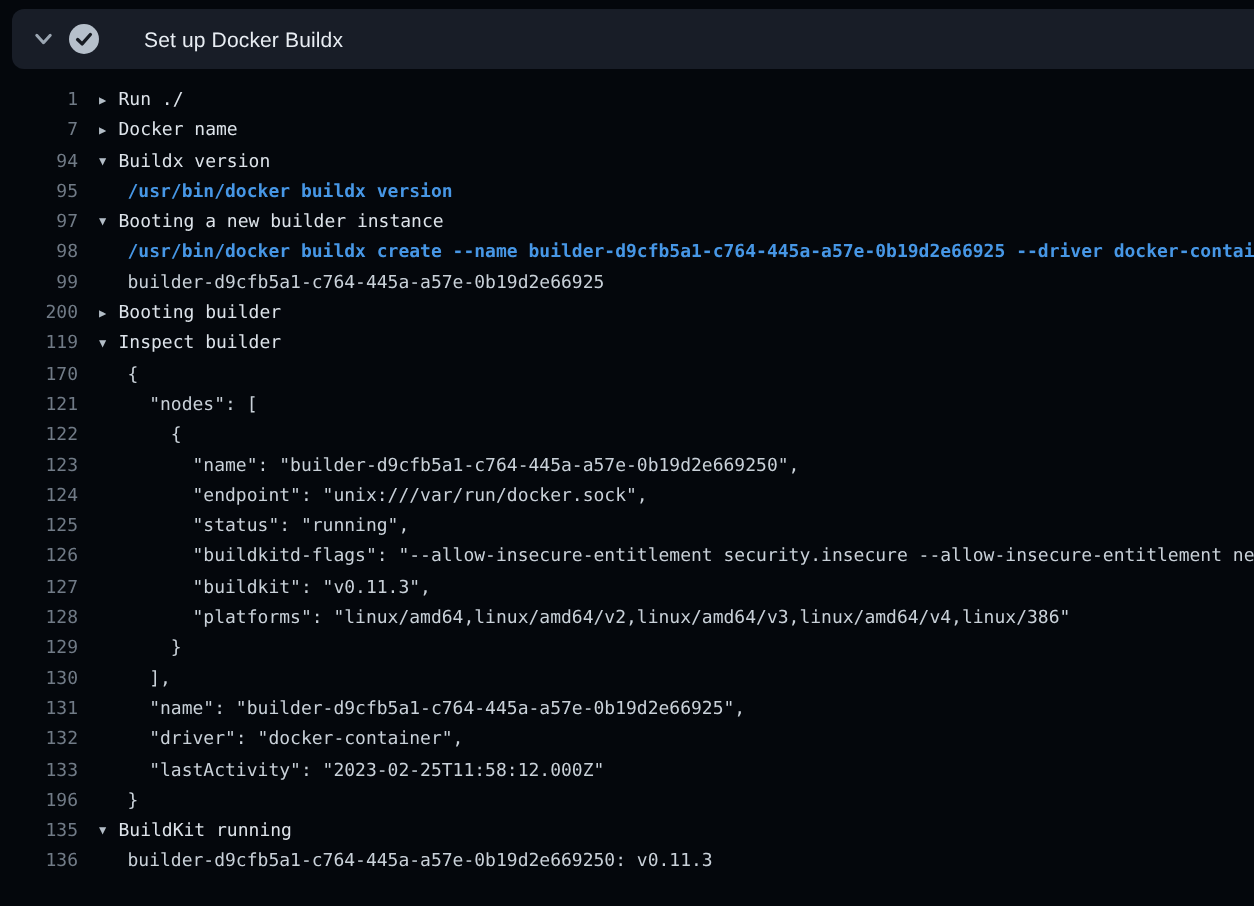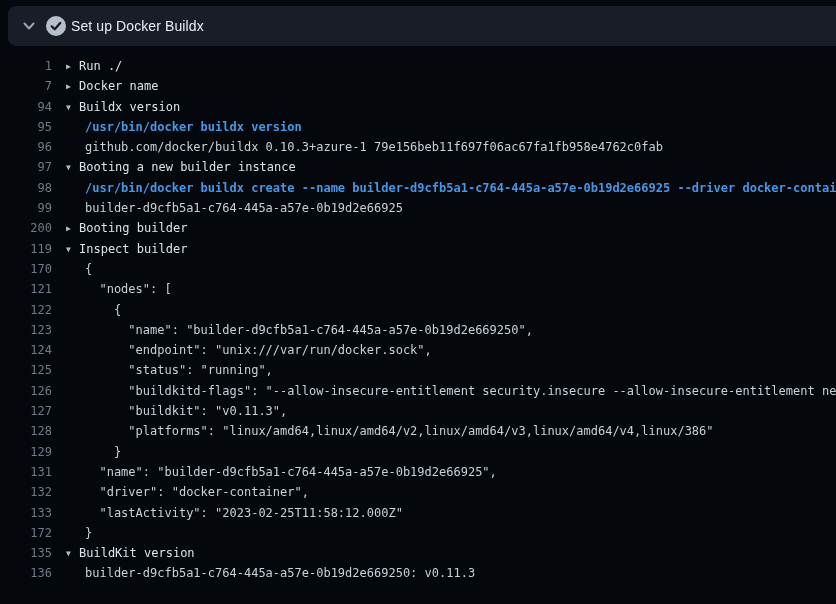--- a/index.html
+++ b/index.html
@@ -13,21 +13,21 @@
   body { background:var(--page_bg); font-family:"Liberation Sans", sans-serif; }
 
   .step-header {
     position:absolute; left:8px; top:6px; right:0; height:40px;
     background:var(--header_bg); border-radius:8px 0 0 8px;
     display:flex; align-items:center; cursor:pointer;
   }
   .chev { display:flex; margin-left:15px; align-items:center; }
   .status { display:flex; margin-left:11px; align-items:center; }
   .step-title {
-    margin-left:5px; color:var(--title_color); font-size:14px; font-weight:400;
+    margin-left:30px; color:var(--title_color); font-size:14px; font-weight:400;
     letter-spacing:0.1px;
   }
 
   .log {
     position:absolute; top:56px; left:0; right:0; bottom:0;
     font-family:"DejaVu Sans Mono","Liberation Mono",monospace; font-size:12px;
   }
   .row { display:flex; height:20.3px; line-height:20.3px; }
   .num {
     flex:0 0 52px; text-align:right; color:var(--line_number);
@@ -70,24 +70,20 @@
     <span class="num">7</span>
     <span class="body"><span class="arrow">▶</span><span>Docker name</span></span>
   </div>
       <div class="row group">
     <span class="num">94</span>
     <span class="body"><span class="arrow">▼</span><span>Buildx version</span></span>
   </div>
       <div class="row command">
     <span class="num">95</span>
     <span class="body"><span>/usr/bin/docker buildx version</span></span>
-  </div>
-      <div class="row output">
-    <span class="num">96</span>
-    <span class="body"><span>github.com/docker/buildx 0.10.3+azure-1 79e156beb11f697f06ac67fa1fb958e4762c0fab</span></span>
   </div>
       <div class="row group">
     <span class="num">97</span>
     <span class="body"><span class="arrow">▼</span><span>Booting a new builder instance</span></span>
   </div>
       <div class="row command">
     <span class="num">98</span>
     <span class="body"><span>/usr/bin/docker buildx create --name builder-d9cfb5a1-c764-445a-a57e-0b19d2e66925 --driver docker-container</span></span>
   </div>
       <div class="row output">
@@ -136,38 +132,42 @@
   </div>
       <div class="row output">
     <span class="num">128</span>
     <span class="body"><span>      "platforms": "linux/amd64,linux/amd64/v2,linux/amd64/v3,linux/amd64/v4,linux/386"</span></span>
   </div>
       <div class="row output">
     <span class="num">129</span>
     <span class="body"><span>    }</span></span>
   </div>
       <div class="row output">
+    <span class="num">130</span>
+    <span class="body"><span>  ],</span></span>
+  </div>
+      <div class="row output">
     <span class="num">131</span>
     <span class="body"><span>  "name": "builder-d9cfb5a1-c764-445a-a57e-0b19d2e66925",</span></span>
   </div>
       <div class="row output">
     <span class="num">132</span>
     <span class="body"><span>  "driver": "docker-container",</span></span>
   </div>
       <div class="row output">
     <span class="num">133</span>
     <span class="body"><span>  "lastActivity": "2023-02-25T11:58:12.000Z"</span></span>
   </div>
       <div class="row output">
-    <span class="num">172</span>
+    <span class="num">196</span>
     <span class="body"><span>}</span></span>
   </div>
       <div class="row group">
     <span class="num">135</span>
-    <span class="body"><span class="arrow">▼</span><span>BuildKit version</span></span>
+    <span class="body"><span class="arrow">▼</span><span>BuildKit running</span></span>
   </div>
       <div class="row output">
     <span class="num">136</span>
     <span class="body"><span>builder-d9cfb5a1-c764-445a-a57e-0b19d2e669250: v0.11.3</span></span>
   </div>
     </div>
 
 </div>
 
 </body></html>

